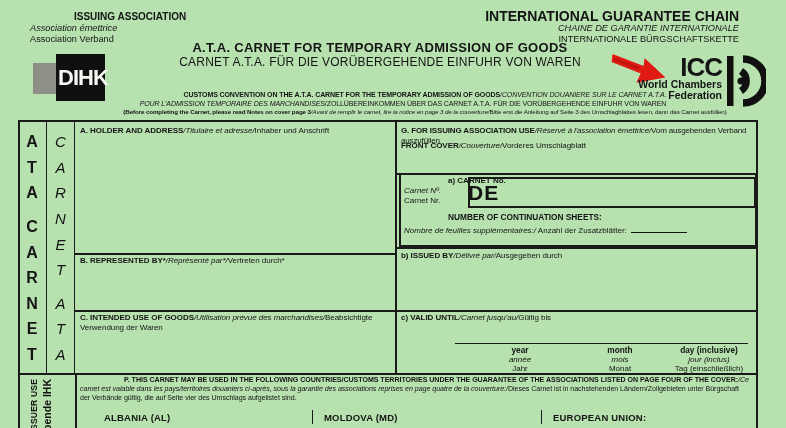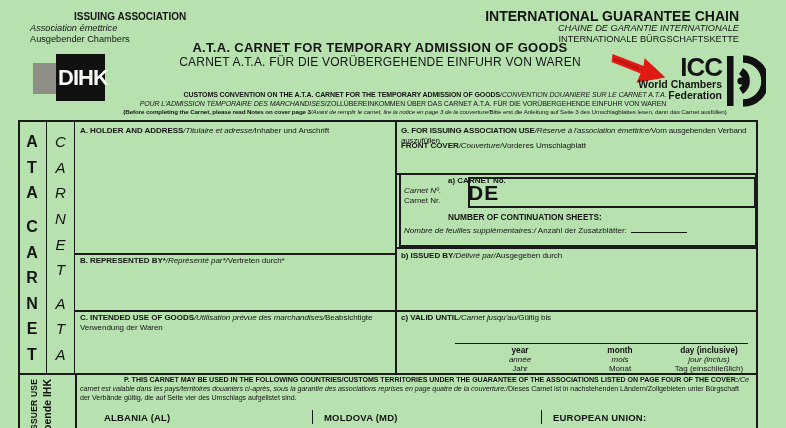--- a/index.html
+++ b/index.html
@@ -79,21 +79,21 @@
   .country{font-size:9.5px;font-weight:bold;letter-spacing:.2px;}
 </style>
 </head>
 <body>
 
 <div id="page">
 
   <div class="abs" id="issuing">
     <div class="b t1">ISSUING ASSOCIATION</div>
     <div class="i">Association émettrice</div>
-    <div>Ausgebender Chambers</div>
+    <div>Association Verband</div>
   </div>
 
   <div class="abs" id="dihk-grey"></div>
   <div class="abs" id="dihk-black"></div>
   <div class="abs" id="dihk-text">DIHK</div>
 
   <div class="abs" id="title">
     <div class="t1">A.T.A. CARNET FOR TEMPORARY ADMISSION OF GOODS</div>
     <div class="t3">CARNET A.T.A. FÜR DIE VORÜBERGEHENDE EINFUHR VON WAREN</div>
   </div>

